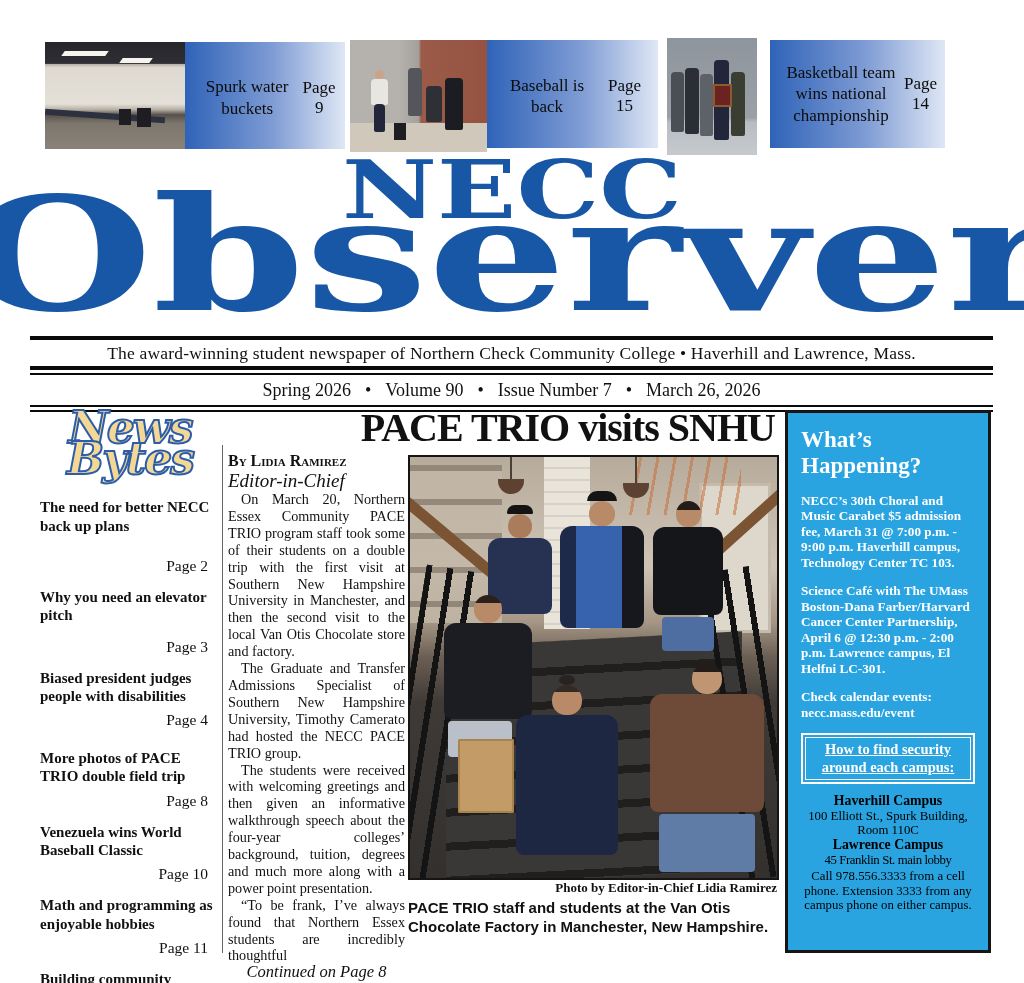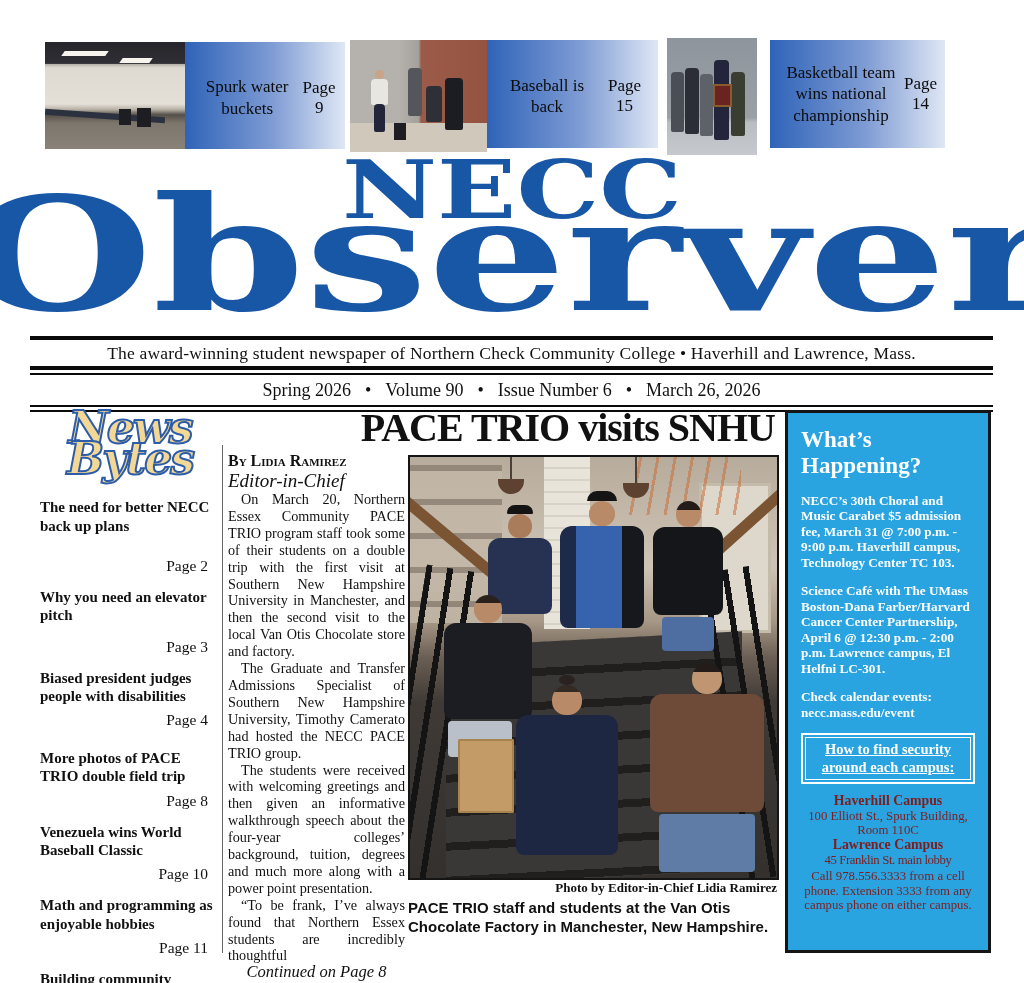--- a/index.html
+++ b/index.html
@@ -100,21 +100,21 @@
   
   .happening{position:absolute;left:785px;top:410px;width:206px;height:543px;
              background:#29a4e1;border:3px solid #151515;box-sizing:border-box;
              padding:14px 13px;color:#fff;overflow:hidden;}
   .wh-title{font-family:Liberation Serif, serif;font-weight:bold;font-size:23px;line-height:1.12;}
   .wh-events{margin-top:14px;}
   .wh-event{font-weight:bold;font-size:13.2px;line-height:15.5px;margin-bottom:13px;font-family:"Liberation Serif",serif;}
   .sec-outer{border:2px solid #fff;padding:2px;margin:2px 0 10px;}
   .sec-inner{border:1px solid #fff;padding:2px 4px;text-align:center;}
   .sec-inner span{font-weight:bold;font-size:14.5px;text-decoration:underline;line-height:1.2;}
-  .campus{color:#7f1d1d;text-align:center;font-size:12.8px;line-height:14.8px;}
+  .campus{color:#000000;text-align:center;font-size:12.8px;line-height:14.8px;}
   .campus .cname{font-weight:bold;font-size:13.8px;}
   .campus .cnote{margin-top:1px;}
 </style>
 </head>
 <body>
 
 <div class="page">
 
   <div class="tz tz-photo t-hall" style="left:45px;top:42px;width:140px;height:107px;">
     <div class="abs t-light" style="left:18px;top:9px;width:44px;"></div>
@@ -162,21 +162,21 @@
   <div class="necc">NECC</div>
   <div class="observer"><span>Observer</span></div>
 
   <div class="rules">
     <div class="rule4"></div>
     <div class="tagline">The award-winning student newspaper of Northern Check Community College • Haverhill and Lawrence, Mass.</div>
     <div class="rule4"></div>
     <div style="height:3px;"></div>
     <div class="rule2"></div>
     <div class="dateline">
-      <span>Spring 2026</span><span class="dot">•</span><span>Volume 90</span><span class="dot">•</span><span>Issue Number 6</span><span class="dot">•</span><span>March 26, 2026</span>
+      <span>Spring 2026</span><span class="dot">•</span><span>Volume 90</span><span class="dot">•</span><span>Issue Number 7</span><span class="dot">•</span><span>March 26, 2026</span>
     </div>
     <div class="rule2"></div>
     <div style="height:3px;"></div>
     <div class="rule2"></div>
   </div>
 
   <aside class="newsbytes">
     <div class="nb-logo">
       <div class="nb-line">News</div>
       <div class="nb-line nb-line2">Bytes</div>

